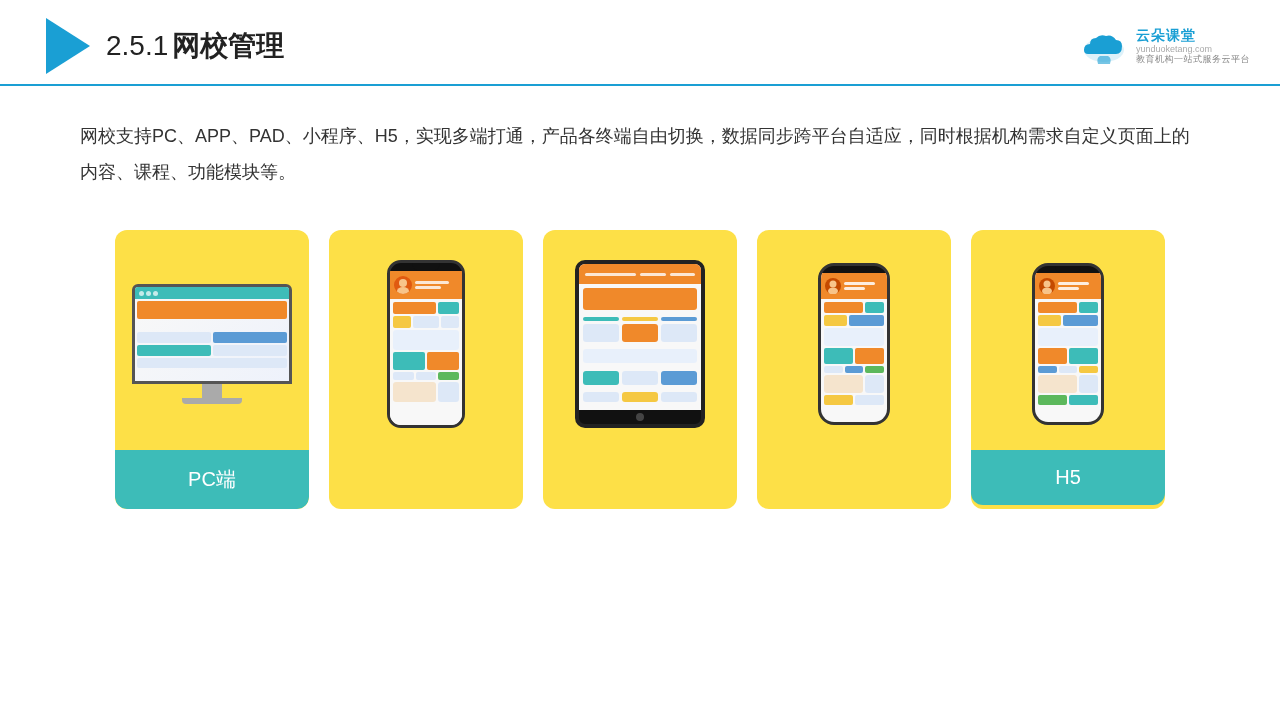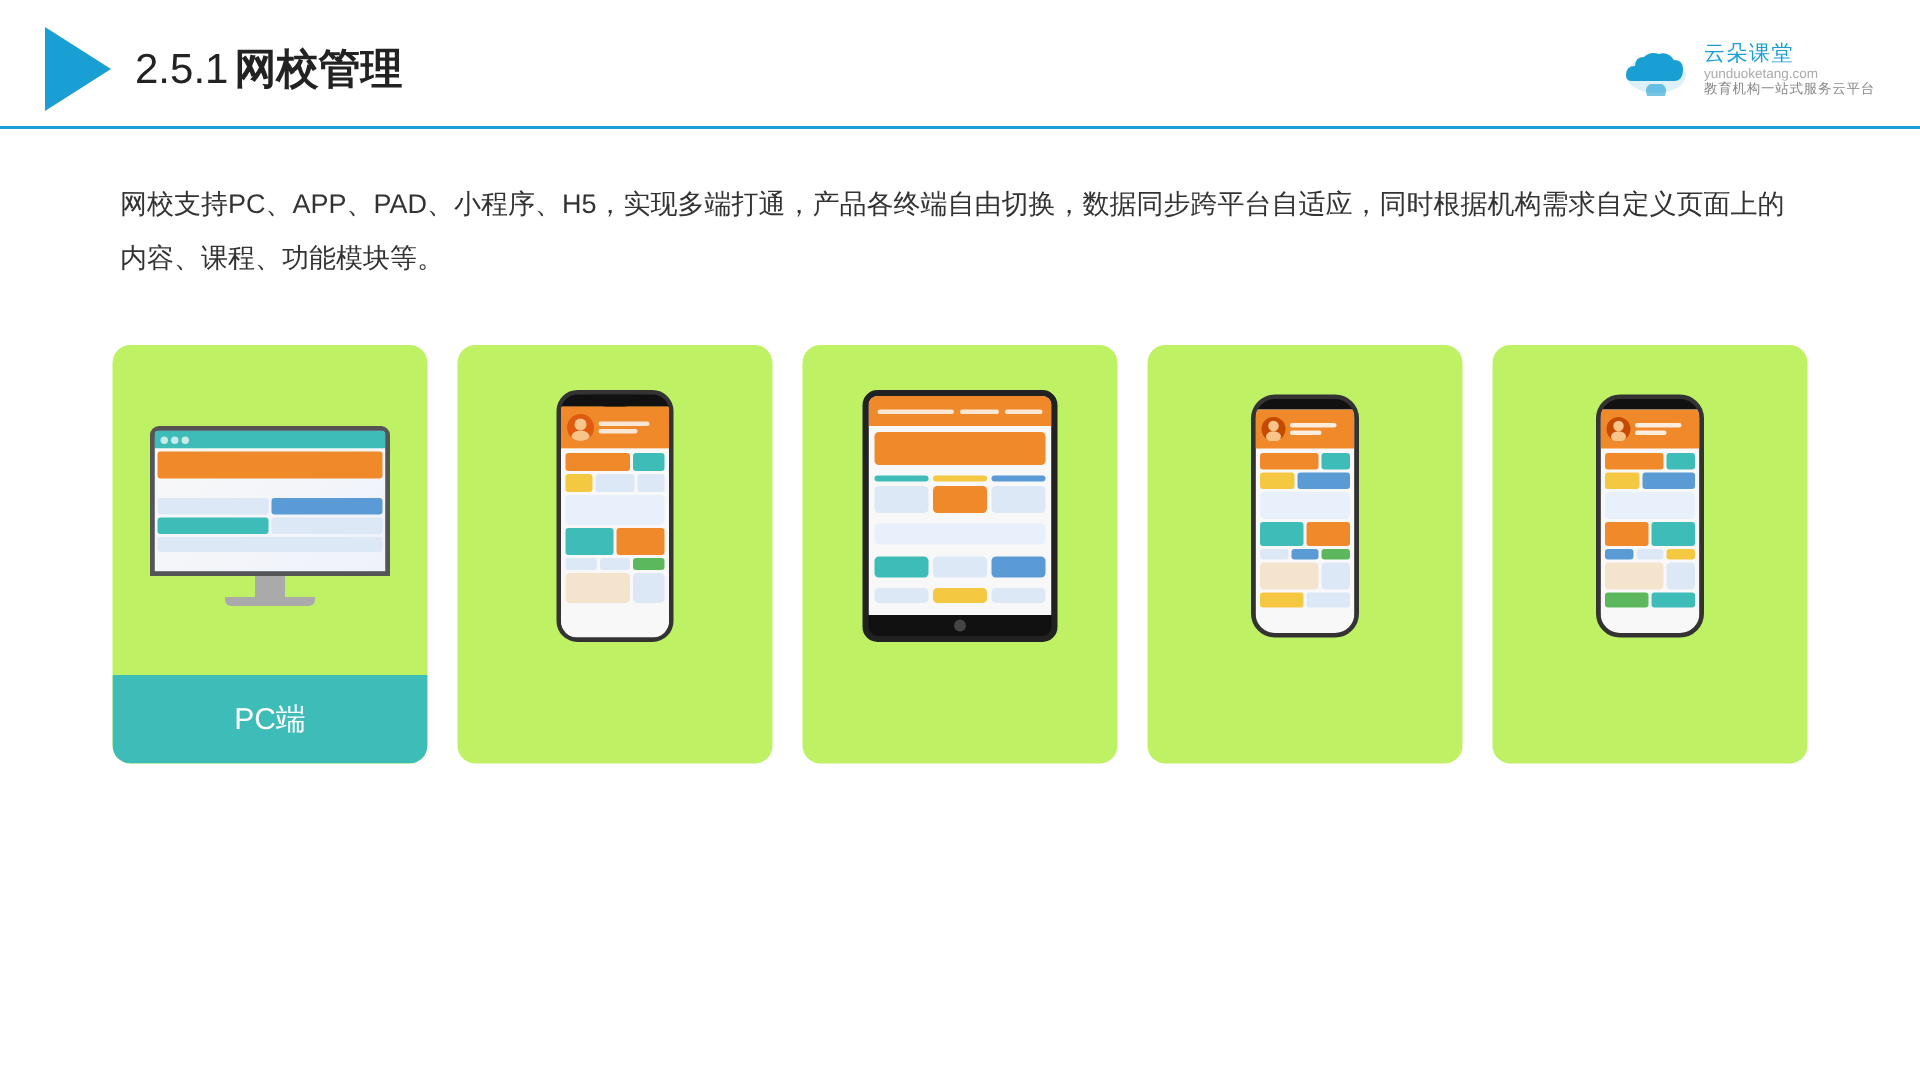--- a/index.html
+++ b/index.html
@@ -17,20 +17,21 @@
       display: flex;
       align-items: center;
       justify-content: space-between;
       padding: 18px 30px 10px 30px;
       border-bottom: 2px solid #1a9fd4;
     }
     .header-left {
       display: flex;
       align-items: center;
       gap: 16px;
+      margin-left: 16px;
     }
     .play-icon {
       width: 0;
       height: 0;
       border-top: 28px solid transparent;
       border-bottom: 28px solid transparent;
       border-left: 44px solid #1a9fd4;
       flex-shrink: 0;
     }
     .header-title {
@@ -47,21 +48,21 @@
       align-items: center;
       gap: 6px;
     }
     .logo-text-area {
       display: flex;
       flex-direction: column;
       line-height: 1.2;
     }
     .logo-name {
       font-size: 14px;
-      font-weight: normal;
+      font-weight: bold;
       color: #1a9fd4;
       letter-spacing: 1px;
     }
     .logo-sub {
       font-size: 9px;
       color: #888;
       letter-spacing: 0.5px;
     }
     .logo-domain {
       font-size: 9px;
@@ -78,23 +79,23 @@
 
     
     .cards-section {
       display: flex;
       justify-content: center;
       gap: 20px;
       padding: 20px 60px 30px 60px;
     }
 
     .card {
-      background: #bef264;
+      background: #fde047;
       border-radius: 12px;
-      width: 210px;
+      width: 194px;
       display: flex;
       flex-direction: column;
       align-items: center;
       overflow: hidden;
     }
 
     .card-image-area {
       width: 100%;
       height: 220px;
       display: flex;
@@ -622,15 +623,16 @@
               <div class="mini-block" style="height:18px;background:#dde8f7;border-radius:3px;"></div>
             </div>
             <div class="mini-row">
               <div class="mini-block" style="height:10px;background:#5cb85c;"></div>
               <div class="mini-block teal" style="height:10px;"></div>
             </div>
           </div>
         </div>
       </div>
     </div>
+    <div class="card-label">H5</div>
   </div>
 
 </div>
 
 </body></html>

